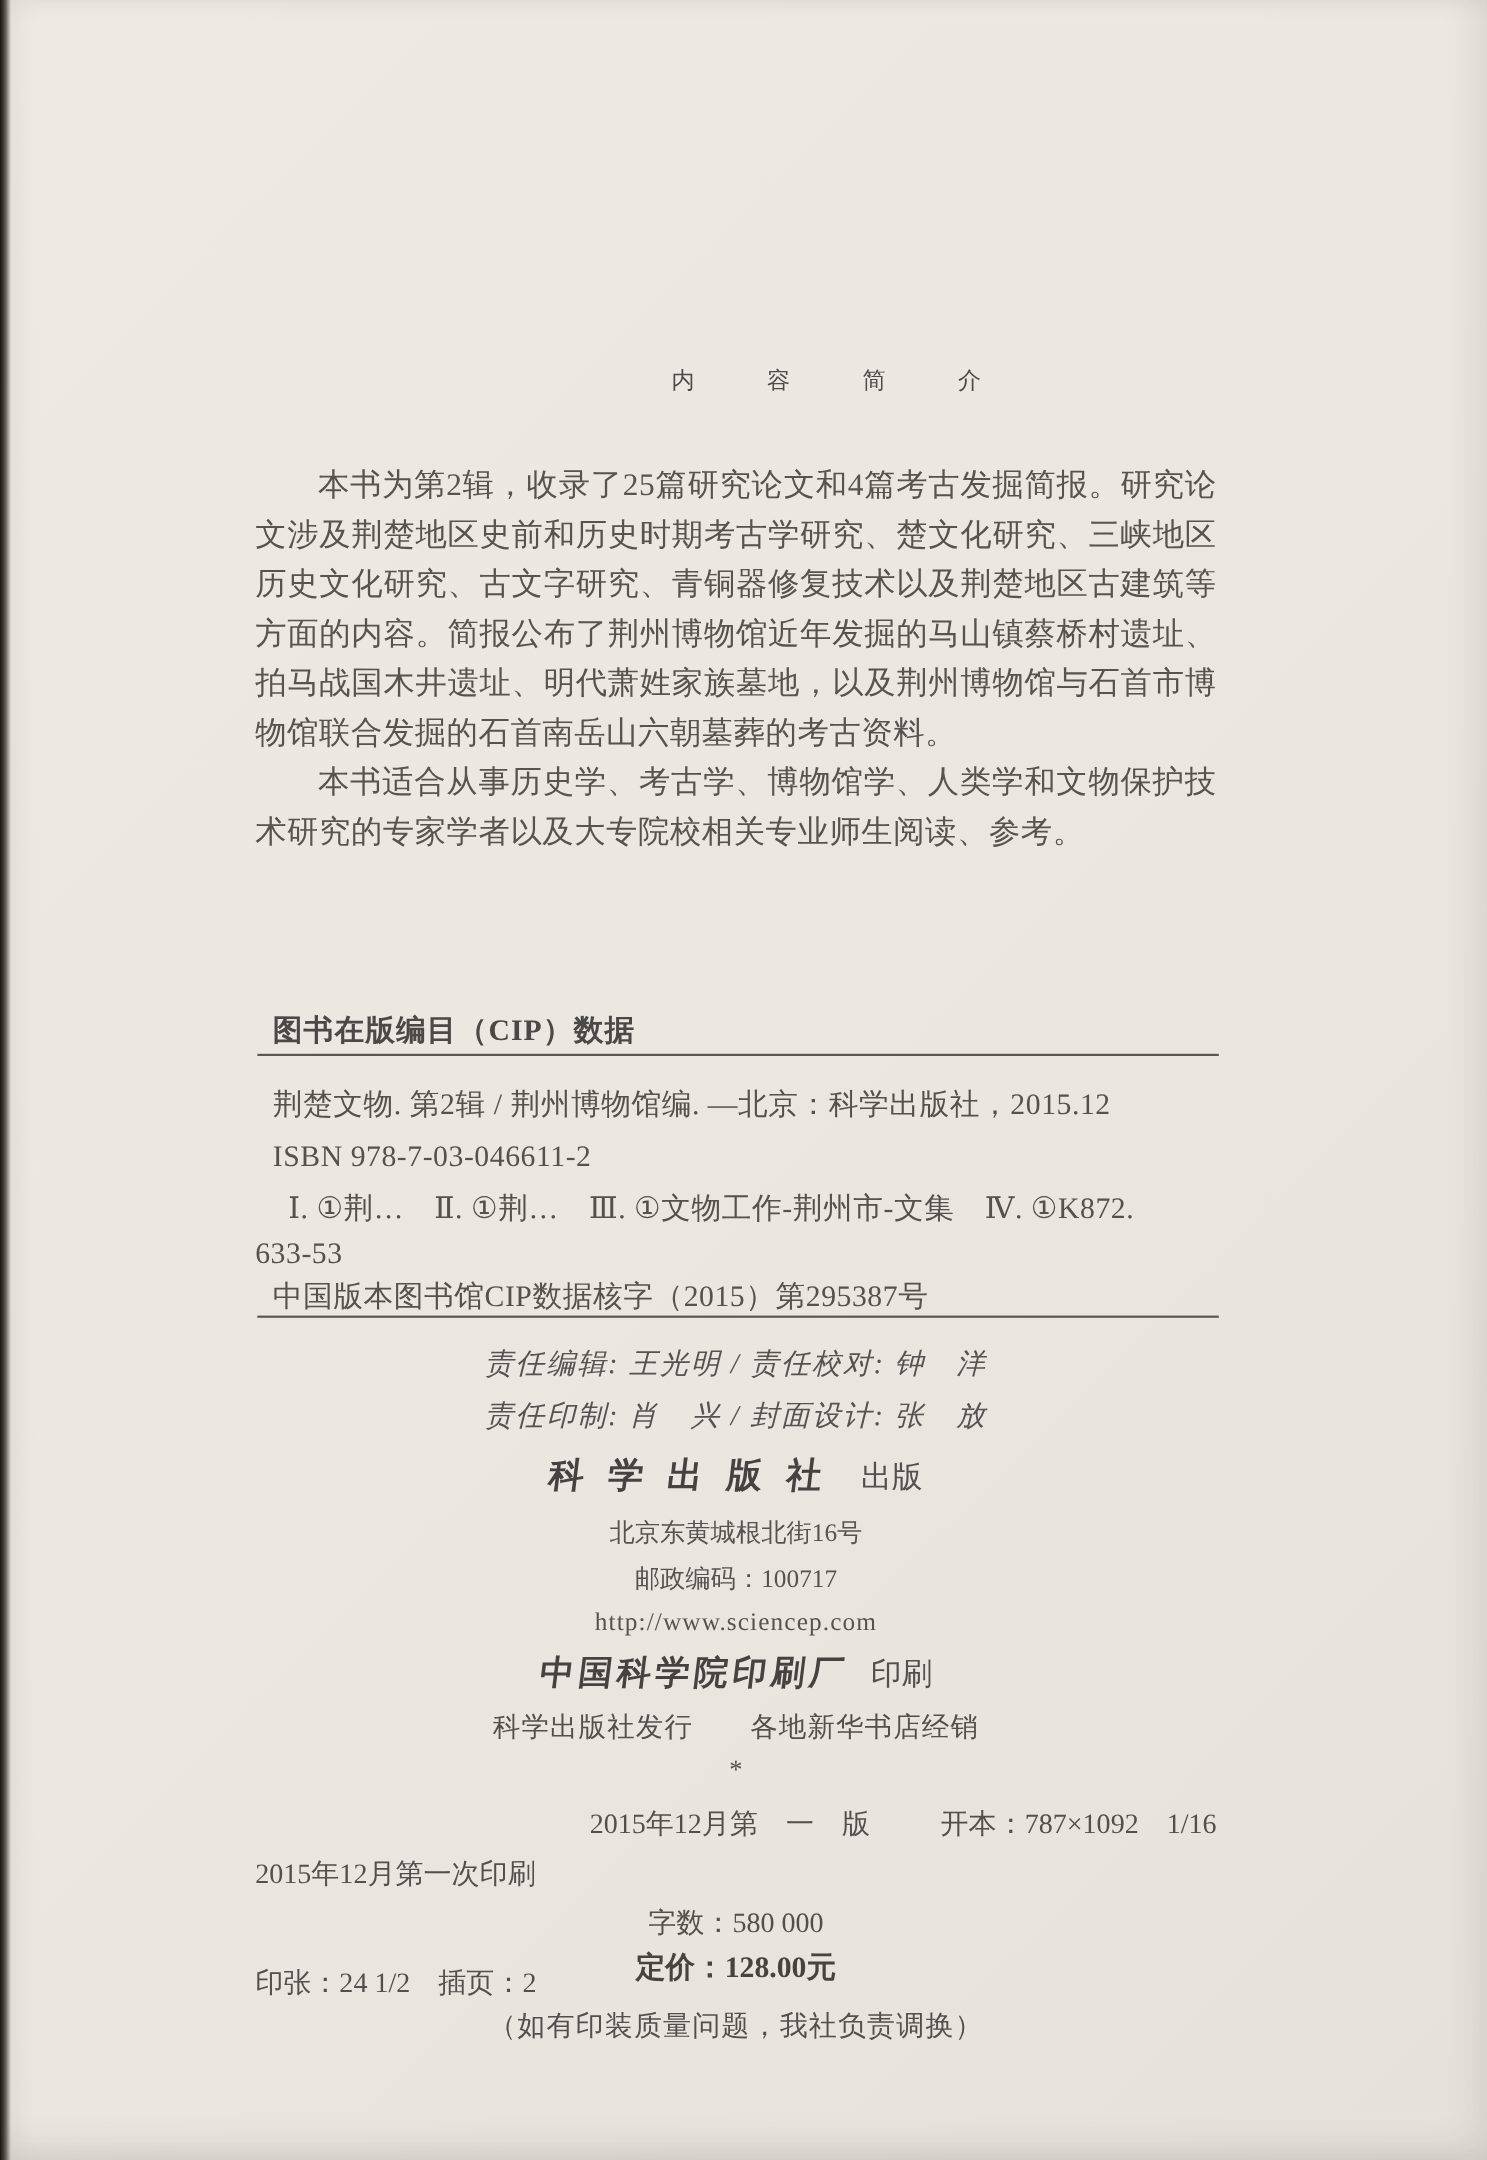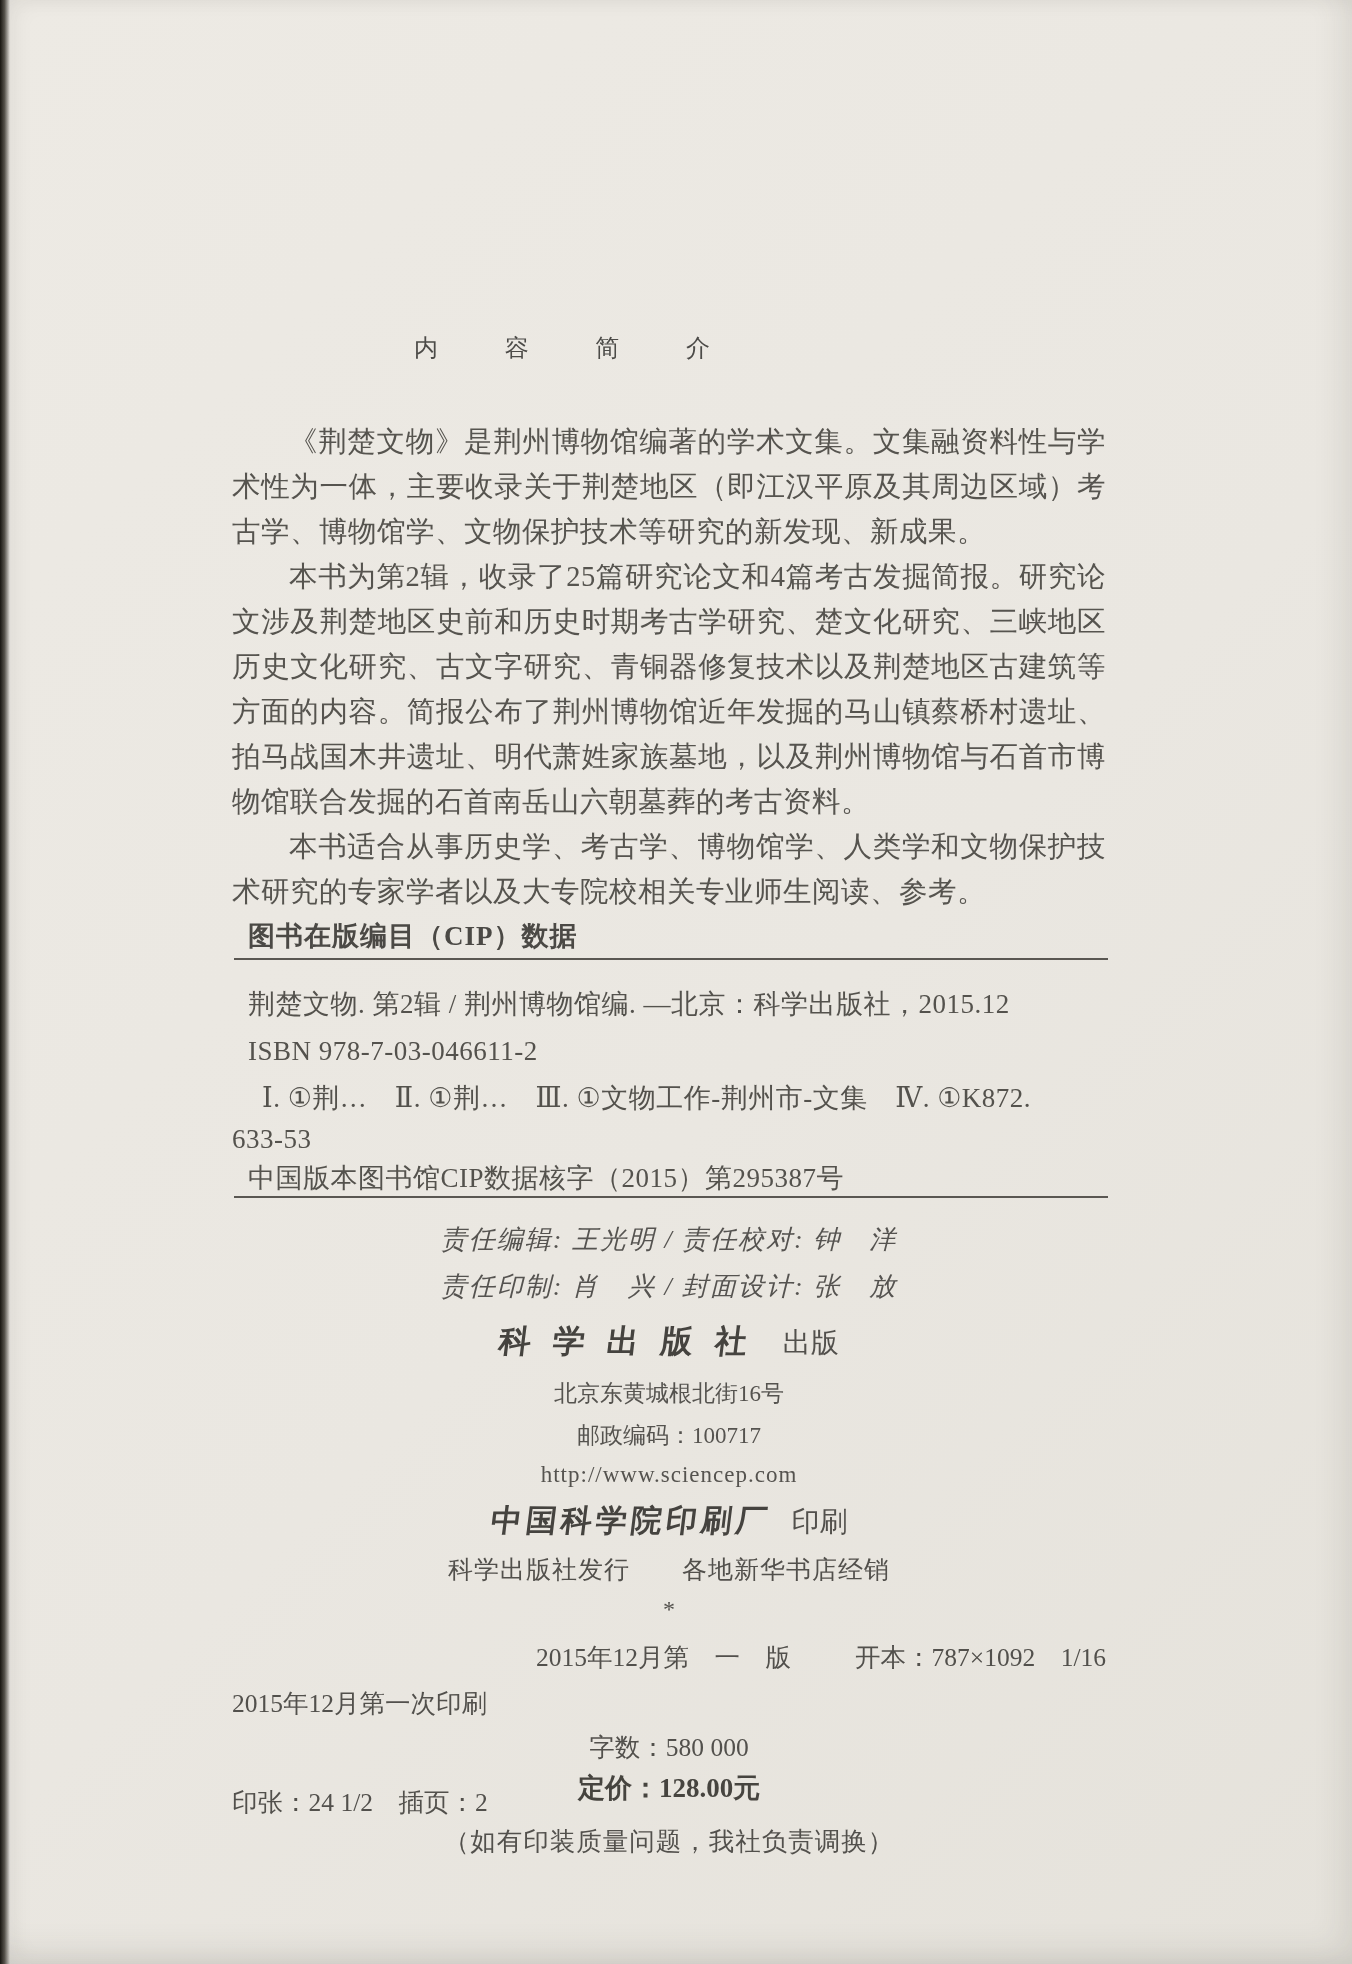--- a/index.html
+++ b/index.html
@@ -12,23 +12,23 @@
     font-family:"Liberation Serif","DejaVu Serif",serif;
     color:#52504c;
     box-shadow:inset -10px -14px 30px rgba(60,55,45,0.10), inset 14px 0 22px rgba(40,38,32,0.06);
   }
   .spine-edge {
     position:absolute; left:0; top:0; width:10px; height:100%;
     background:linear-gradient(90deg,#171510 0%,#55524b 45%,rgba(120,116,108,0) 100%);
   }
   .intro-title {
     position:absolute; top:332px; left:232px; width:690px;
-    text-align:center;
+    text-align:right;
     font-family:"Liberation Sans","DejaVu Sans",sans-serif;
-    font-size:24px; font-weight:400; letter-spacing:30px;
+    font-size:21px; font-weight:400; letter-spacing:30px;
     color:#4c4b48; white-space:nowrap;
   }
   .intro-body {
     position:absolute; top:419px; left:232px; width:874px;
     font-size:28.5px; line-height:45px;
     text-align:justify; text-justify:inter-ideograph;
     word-break:break-all; color:#56544f; letter-spacing:0.5px;
   }
   .intro-body p { margin:0; text-indent:2em; }
   .cip-heading {
@@ -73,21 +73,20 @@
 </style>
 </head>
 <body>
 
 <div class="scan-page">
   <div class="spine-edge"></div>
 
   <div class="intro-title">内 容 简 介</div>
 
   <div class="intro-body">
-    <p>《荆楚文物》是荆州博物馆编著的学术文集。文集融资料性与学术性为一体，主要收录关于荆楚地区（即江汉平原及其周边区域）考古学、博物馆学、文物保护技术等研究的新发现、新成果。</p>
     <p>本书为第2辑，收录了25篇研究论文和4篇考古发掘简报。研究论文涉及荆楚地区史前和历史时期考古学研究、楚文化研究、三峡地区历史文化研究、古文字研究、青铜器修复技术以及荆楚地区古建筑等方面的内容。简报公布了荆州博物馆近年发掘的马山镇蔡桥村遗址、拍马战国木井遗址、明代萧姓家族墓地，以及荆州博物馆与石首市博物馆联合发掘的石首南岳山六朝墓葬的考古资料。</p>
     <p>本书适合从事历史学、考古学、博物馆学、人类学和文物保护技术研究的专家学者以及大专院校相关专业师生阅读、参考。</p>
   </div>
 
   <div class="cip-heading">图书在版编目（CIP）数据</div>
   <div class="cip-rule rule-top"></div>
 
   <div class="cip-line cip-l1">荆楚文物. 第2辑 / 荆州博物馆编. —北京：科学出版社，2015.12</div>
   <div class="cip-line cip-isbn">ISBN 978-7-03-046611-2</div>
   <div class="cip-line cip-class">Ⅰ. ①荆…　Ⅱ. ①荆…　Ⅲ. ①文物工作-荆州市-文集　Ⅳ. ①K872.</div>

